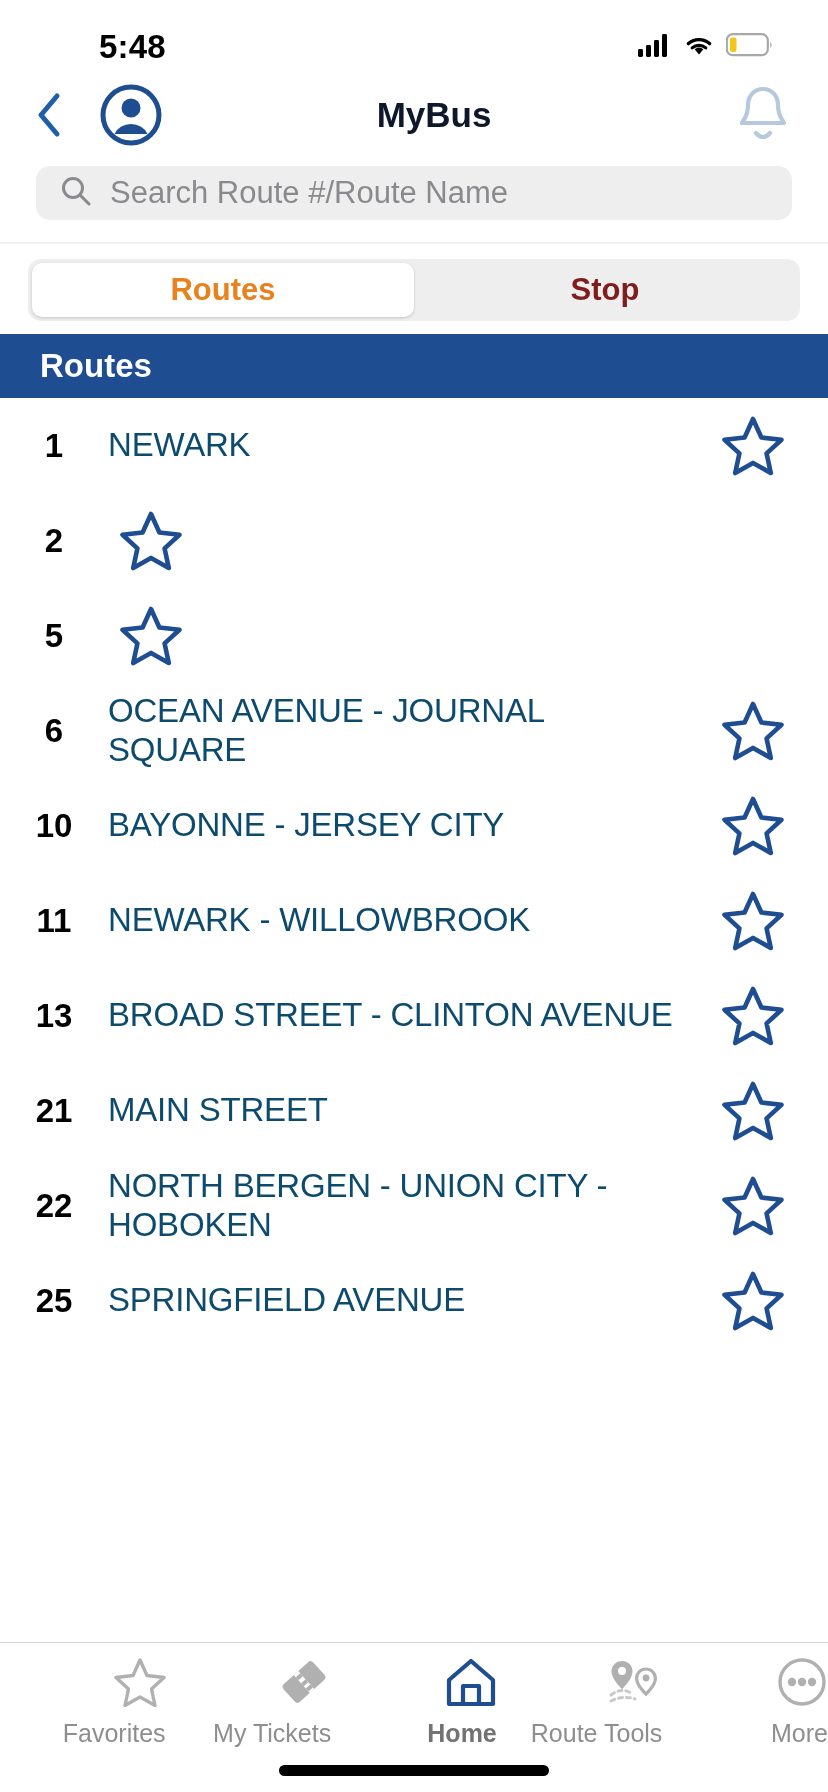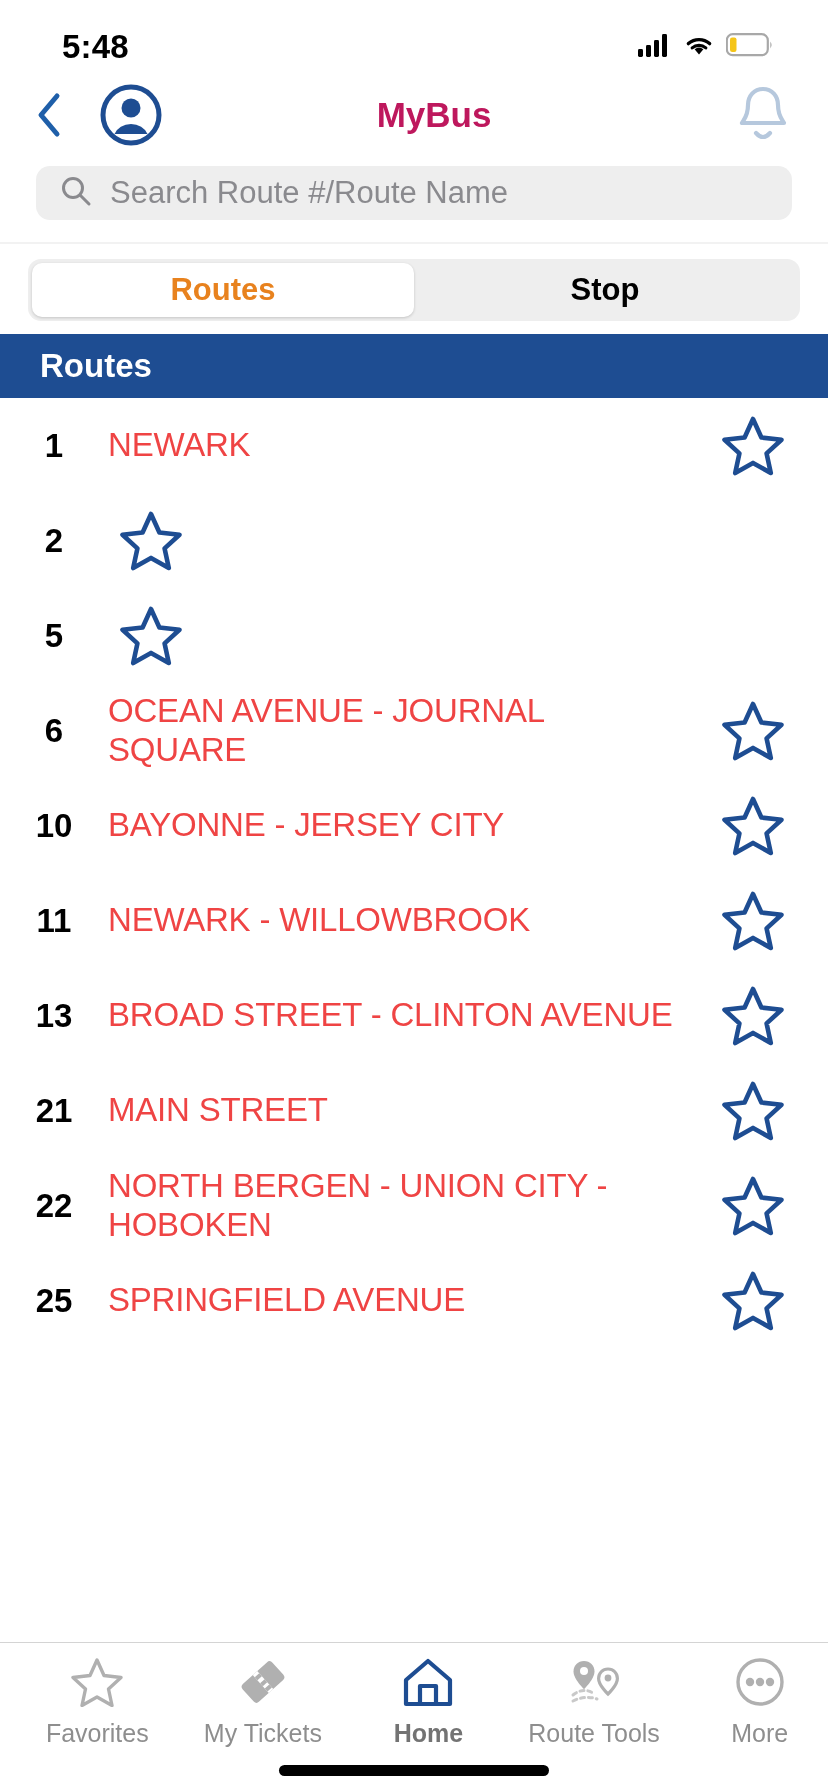--- a/index.html
+++ b/index.html
@@ -8,35 +8,35 @@
     font-family:"Liberation Sans", sans-serif;
     background:#ffffff;
     overflow:hidden;
   }
   .phone { position:relative; width:828px; height:1792px; background:#fff; display:flex; flex-direction:column; }
 
   
   .statusbar {
     height:76px; flex:0 0 76px;
     display:flex; align-items:center; justify-content:space-between;
-    padding:18px 54px 0 62px;
+    padding:18px 54px 0 99px;
   }
   .status-time { font-size:33px; font-weight:600; color:#000; letter-spacing:0.2px; }
   .status-right { display:flex; align-items:center; gap:11px; }
 
   
   .navbar {
     height:78px; flex:0 0 78px;
     display:flex; align-items:center; position:relative; padding:0 36px;
   }
   .nav-back { width:44px; display:flex; align-items:center; justify-content:flex-start; }
   .nav-avatar { margin-left:20px; display:flex; align-items:center; }
   .nav-title {
     position:absolute; left:0; right:0; text-align:center;
-    font-size:35px; font-weight:600; color:#be185d; pointer-events:none;padding-left:40px;
+    font-size:35px; font-weight:600; color:#0f172a; pointer-events:none;padding-left:40px;
   }
   .nav-bell { margin-left:auto; display:flex; align-items:center; }
 
   
   .searchwrap { flex:0 0 78px; padding:0 36px; display:flex; align-items:center; }
   .searchbox {
     width:100%; height:54px; background:#eeeeee; border-radius:14px;
     display:flex; align-items:center; padding:0 24px; gap:18px;
   }
   .search-placeholder { font-size:31px; color:#8a8a8e; }
@@ -48,52 +48,52 @@
   .segwrap { flex:0 0 90px; padding:14px 28px 12px 28px; display:flex; align-items:center; }
   .segment {
     width:100%; height:62px; background:#eeeeee; border-radius:13px;
     display:flex; padding:4px; position:relative;
   }
   .seg-btn {
     flex:1; display:flex; align-items:center; justify-content:center;
     font-size:31px; font-weight:700; border-radius:10px;
   }
   .seg-btn.active { background:#ffffff; color:#e8821e; box-shadow:0 1px 3px rgba(0,0,0,.18); }
-  .seg-btn.inactive { color:#000000;text-align:right; }
+  .seg-btn.inactive { color:#7f1d1d;text-align:right; }
 
   
   .section-header {
     flex:0 0 64px; background:#1e4d92; display:flex; align-items:center;
     padding:0 40px;
   }
   .section-header-text { color:#fff; font-size:33px; font-weight:700; }
 
   
   .list { flex:1 1 auto; overflow:hidden; position:relative; background:#fff; }
   .route-row {
     display:flex; align-items:center;
     min-height:95px; padding:0 32px 0 0;
   }
   .route-num {
     width:108px; flex:0 0 108px; text-align:center;
     font-size:33px; font-weight:700; color:#000;
   }
   .route-name {
-    flex:1 1 auto; font-size:33px; color:#ef4444; line-height:1.17;
+    flex:1 1 auto; font-size:33px; color:#0c4a6e; line-height:1.17;
     padding-right:24px; letter-spacing:-0.2px;
   }
   .route-star { width:86px; flex:0 0 86px; display:flex; align-items:center; justify-content:center; }
 
   
   .tabbar {
     flex:0 0 150px; border-top:1px solid #d4d4d4; background:#fff;
     display:flex; align-items:flex-start; padding-top:14px;
   }
   .tab {
-    flex:1; display:flex; flex-direction:column; align-items:center; gap:8px;margin-left:29px;
+    flex:1; display:flex; flex-direction:column; align-items:flex-end; gap:8px;margin-left:29px;
   }
   .tab-label { font-size:25px; color:#8e8e8e; }
   .tab.active .tab-label { color:#737373; font-weight:600; }
   .home-indicator {
     position:absolute; bottom:16px; left:50%; transform:translateX(-50%);
     width:270px; height:11px; border-radius:6px; background:#000;
   }
 </style>
 </head>
 <body>

